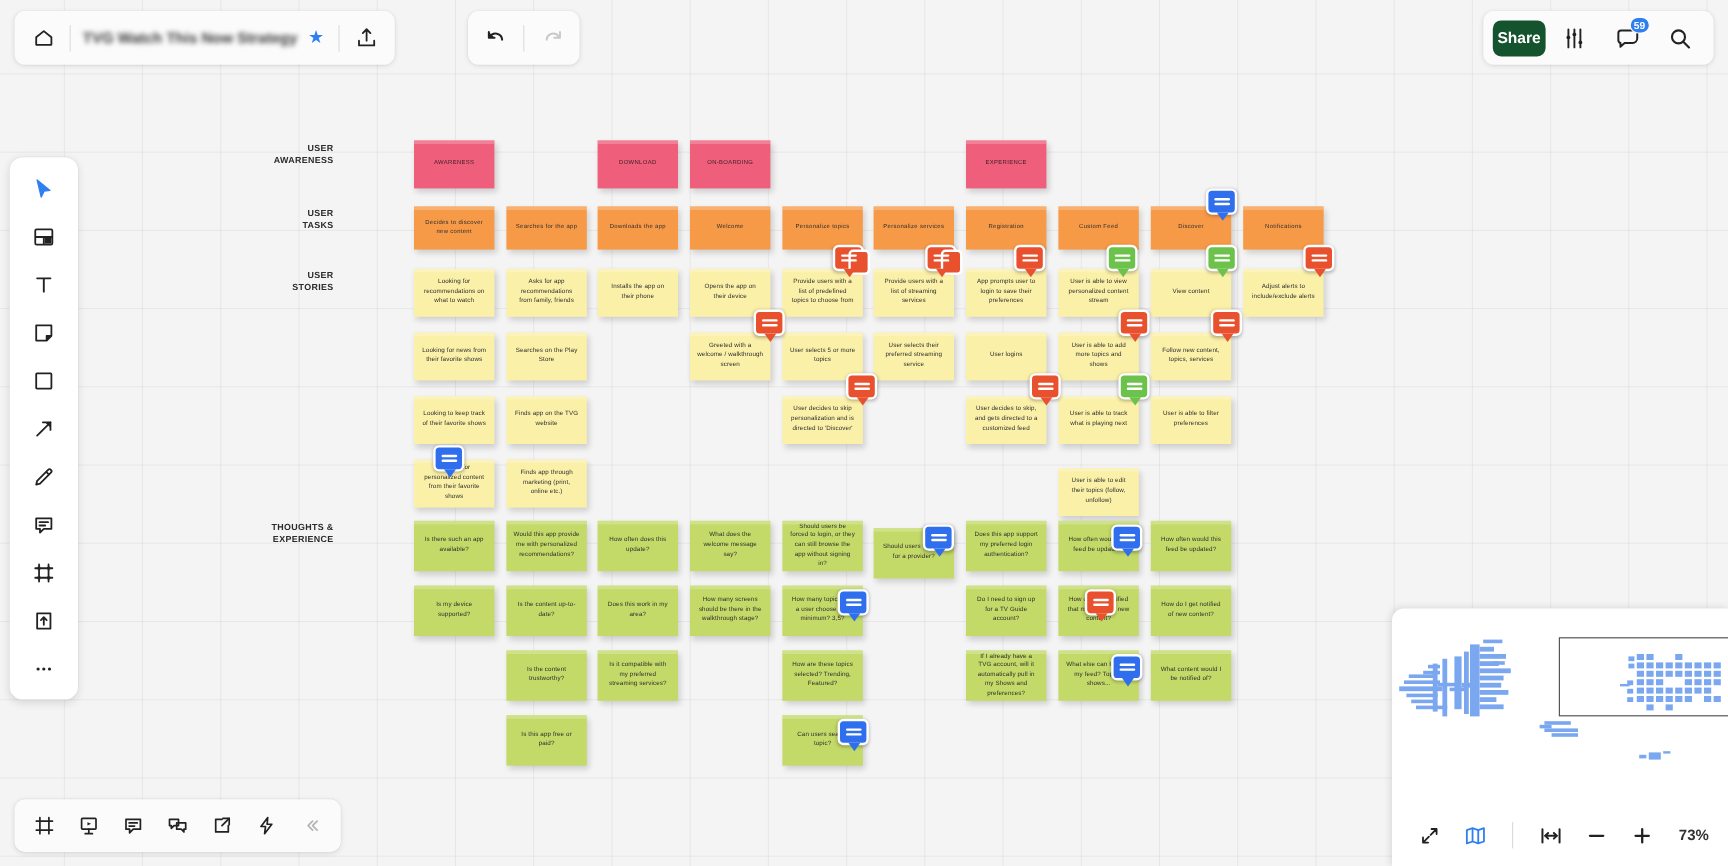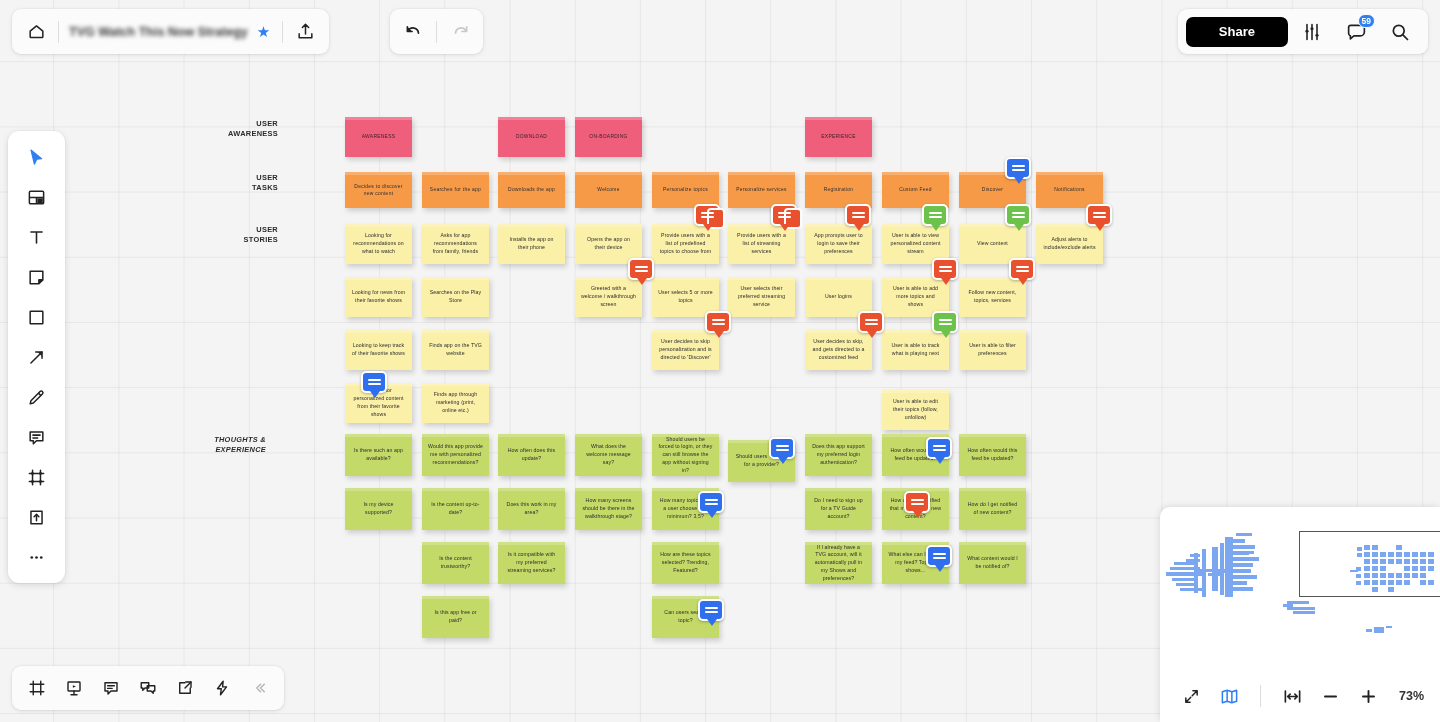--- a/index.html
+++ b/index.html
@@ -103,22 +103,22 @@
   #doc-title {
     display:flex; align-items:center; gap:9px; padding:0 10px 0 8px; height:40px;
   }
   .blurred-title {
     font-size:12.5px; font-weight:bold; color:#3a3a3a;
     filter: blur(2.1px);
     white-space:nowrap; user-select:none;
   }
   .star { color:#2f7ff0; font-size:15px; line-height:1; }
   #share-btn {
-    background:#000000; color:#fff; font-size:13px; font-weight:bold;
-    border:none; border-radius:7px; padding:0 33px; height:30px; cursor:pointer;
+    background:#14532d; color:#fff; font-size:13px; font-weight:bold;
+    border:none; border-radius:7px; padding:0 4px; height:30px; cursor:pointer;
   }
   .badge-count {
     position:absolute; top:2px; right:1px;
     background:#2f7ff0; color:#fff; font-size:8.5px; font-weight:bold;
     border-radius:9px; min-width:17px; height:14px; padding:0 3px;
     display:flex; align-items:center; justify-content:center;
     border:1.5px solid #fbfbfb;
   }
 
   
@@ -176,21 +176,21 @@
       <div>AWARENESS</div>
     </div>
     <div class="rowlabel" style="left: 208px; top: 173px;">
       <div>USER</div>
       <div>TASKS</div>
     </div>
     <div class="rowlabel" style="left: 208px; top: 225px;">
       <div>USER</div>
       <div>STORIES</div>
     </div>
-    <div class="rowlabel" style="left: 196px; top: 435px; font-style: italic;">
+    <div class="rowlabel" style="left: 208px; top: 435px;">
       <div>THOUGHTS &amp;</div>
       <div>EXPERIENCE</div>
     </div>
     <div class="note pink" style="left: 345px; top: 117px; width: 67px; height: 40px;">
       <span>AWARENESS</span>
     </div>
     <div class="note pink" style="left: 498px; top: 117px; width: 67px; height: 40px;">
       <span>DOWNLOAD</span>
     </div>
     <div class="note pink" style="left: 575px; top: 117px; width: 67px; height: 40px;">

